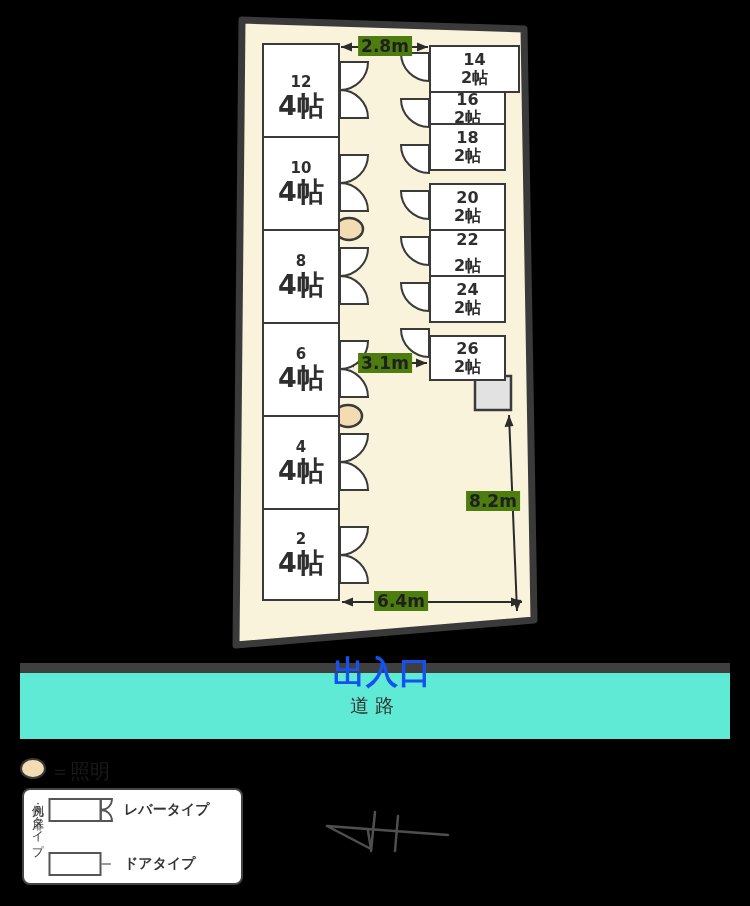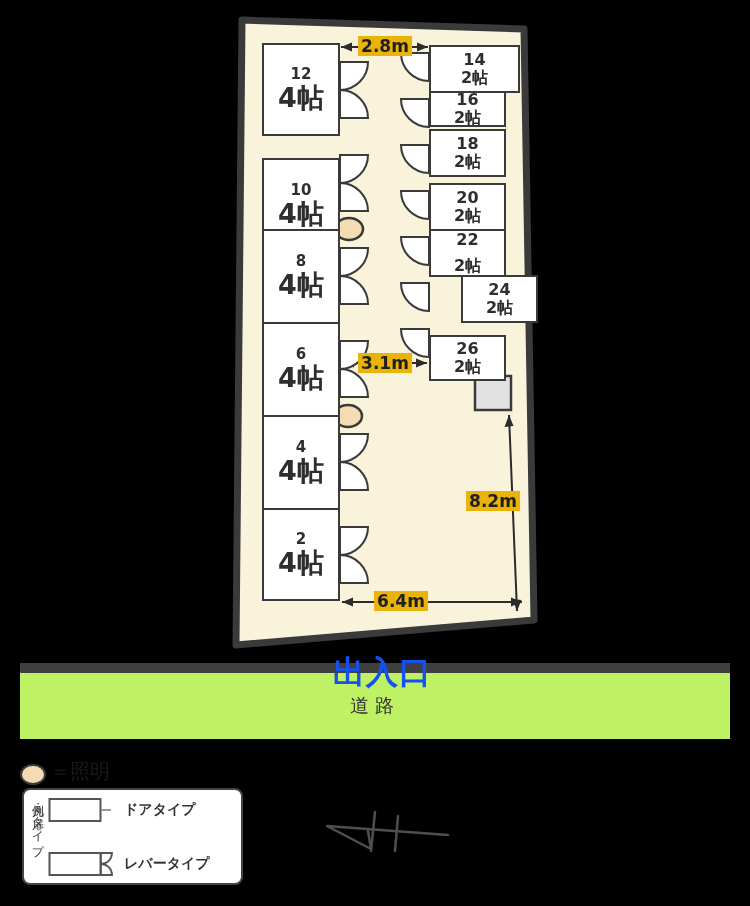--- a/index.html
+++ b/index.html
@@ -11,33 +11,33 @@
   .unit{
     position:absolute;background:#fff;border:2px solid #3a3a3a;box-sizing:border-box;
     display:flex;flex-direction:column;align-items:center;justify-content:center;
     color:#2e2e2e;z-index:3;
   }
   .unit .no{font-size:15px;font-weight:bold;line-height:1.15;}
   .unit-left .sz{font-size:27px;font-weight:bold;line-height:1.1;}
   .unit-right .no{font-size:16px;font-weight:bold;line-height:1.15;}
   .unit-right .sz{font-size:16px;font-weight:bold;line-height:1.15;}
   .dim{
-    position:absolute;transform:translate(-50%,-50%);background:#eab308;
+    position:absolute;transform:translate(-50%,-50%);background:#4d7c0f;
     font-weight:bold;font-size:17px;color:#1f1f1f;padding:0 3px;z-index:4;white-space:nowrap;
   }
   .entrance{
     position:absolute;left:310px;top:623px;width:145px;text-align:center;
     font-size:32px;font-weight:bold;letter-spacing:1px;color:#1551f0;z-index:5;margin-top:28px;
   }
   .road{
     position:absolute;left:20px;top:663px;width:710px;height:76px;box-sizing:border-box;
-    background:#bef264;border-top:10px solid #3f3f3f;display:flex;align-items:center;justify-content:center;
+    background:#5eead4;border-top:10px solid #3f3f3f;display:flex;align-items:center;justify-content:center;
     font-size:19px;letter-spacing:6px;color:#333;font-weight:500;z-index:2;
   }
-  .light-row{position:absolute;left:20px;top:758px;display:flex;align-items:flex-end;z-index:2;}
+  .light-row{position:absolute;left:20px;top:758px;display:flex;align-items:flex-start;z-index:2;}
   .light-dot{
     width:26px;height:21px;border-radius:50%;background:#f3dcb2;border:2.5px solid #3a3a3a;
     box-sizing:border-box;margin-right:4px;
   }
   .light-label{font-size:20px;color:#1a1a1a;font-weight:500;}
   .legend-box{
     position:absolute;left:22px;top:788px;width:221px;height:97px;box-sizing:border-box;
     background:#fff;border:2px solid #444;border-radius:8px;z-index:2;
     display:flex;align-items:stretch;padding:6px 4px 6px 8px;
   }
@@ -107,25 +107,25 @@
 
     <rect x="475" y="376" width="36" height="34" fill="#e2e2e2" stroke="#3a3a3a" stroke-width="2.5"></rect>
 
     <g stroke="#4f4f4f" stroke-width="2.5" fill="none" stroke-linecap="round" stroke-linejoin="round">
       <path d="M448,835 L327,826 L371,849 L368,831"></path>
       <line x1="375" y1="812" x2="371" y2="851"></line>
       <line x1="398" y1="816" x2="395" y2="851"></line>
     </g>
   </svg>
 
-  <div class="unit unit-left" style="left:262px;top:43px;width:78px;height:93px;align-items:center;">
+  <div class="unit unit-left" style="left:262px;top:43px;width:78px;height:109px;align-items:center;">
     <span class="no">12</span>
     <span class="sz">4帖</span>
   </div>
-  <div class="unit unit-left" style="left:262px;top:136px;width:78px;height:95px;margin-top:22px;">
+  <div class="unit unit-left" style="left:262px;top:136px;width:78px;height:95px;">
     <span class="no">10</span>
     <span class="sz">4帖</span>
   </div>
   <div class="unit unit-left" style="left:262px;top:229px;width:78px;height:95px;">
     <span class="no">8</span>
     <span class="sz">4帖</span>
   </div>
   <div class="unit unit-left" style="left:262px;top:322px;width:78px;height:95px;">
     <span class="no">6</span>
     <span class="sz">4帖</span>
@@ -140,33 +140,33 @@
   </div>
 
   <div class="unit unit-right" style="left:429px;top:45px;width:91px;height:48px;">
     <span class="no">14</span>
     <span class="sz">2帖</span>
   </div>
   <div class="unit unit-right" style="left:429px;top:91px;width:77px;height:36px;">
     <span class="no">16</span>
     <span class="sz">2帖</span>
   </div>
-  <div class="unit unit-right" style="left:429px;top:129px;width:77px;height:48px;">
+  <div class="unit unit-right" style="left:429px;top:123px;width:77px;height:48px;">
     <span class="no">18</span>
     <span class="sz">2帖</span>
   </div>
   <div class="unit unit-right" style="left:429px;top:183px;width:77px;height:48px;">
     <span class="no">20</span>
     <span class="sz">2帖</span>
   </div>
   <div class="unit unit-right" style="left:429px;top:229px;width:77px;height:48px;justify-content:space-between;">
     <span class="no">22</span>
     <span class="sz">2帖</span>
   </div>
-  <div class="unit unit-right" style="left:429px;top:275px;width:77px;height:48px;margin-left:32px;">
+  <div class="unit unit-right" style="left:429px;top:275px;width:77px;height:48px;">
     <span class="no">24</span>
     <span class="sz">2帖</span>
   </div>
   <div class="unit unit-right" style="left:429px;top:335px;width:77px;height:46px;">
     <span class="no">26</span>
     <span class="sz">2帖</span>
   </div>
 
   <div class="dim" style="left:385px;top:46px;">2.8m</div>
   <div class="dim" style="left:385px;top:363px;">3.1m</div>
@@ -180,31 +180,31 @@
   </div>
 
   <div class="light-row">
     <span class="light-dot"></span>
     <span class="light-label">＝照明</span>
   </div>
 
   <div class="legend-box">
     <div class="legend-title">凡例：扉タイプ</div>
     <div class="legend-rows">
-      <div class="legend-row">
-        <svg width="68" height="28" viewBox="0 0 68 28">
-          <rect x="1.5" y="3" width="51" height="22" fill="#fff" stroke="#555" stroke-width="2"></rect>
-          <line x1="53" y1="14" x2="63" y2="14" stroke="#999" stroke-width="2"></line>
-        </svg>
-        <span class="legend-label">ドアタイプ</span>
-      </div>
       <div class="legend-row">
         <svg width="68" height="28" viewBox="0 0 68 28">
           <rect x="1.5" y="3" width="51" height="22" fill="#fff" stroke="#555" stroke-width="2"></rect>
           <path d="M53,3 L64,3 A11,11 0 0 1 53,14 Z" fill="#fff" stroke="#555" stroke-width="1.8"></path>
           <path d="M53,25 L64,25 A11,11 0 0 0 53,14 Z" fill="#fff" stroke="#555" stroke-width="1.8"></path>
         </svg>
         <span class="legend-label">レバータイプ</span>
       </div>
+      <div class="legend-row">
+        <svg width="68" height="28" viewBox="0 0 68 28">
+          <rect x="1.5" y="3" width="51" height="22" fill="#fff" stroke="#555" stroke-width="2"></rect>
+          <line x1="53" y1="14" x2="63" y2="14" stroke="#999" stroke-width="2"></line>
+        </svg>
+        <span class="legend-label">ドアタイプ</span>
+      </div>
     </div>
   </div>
 
 </div>
 
 </body></html>

